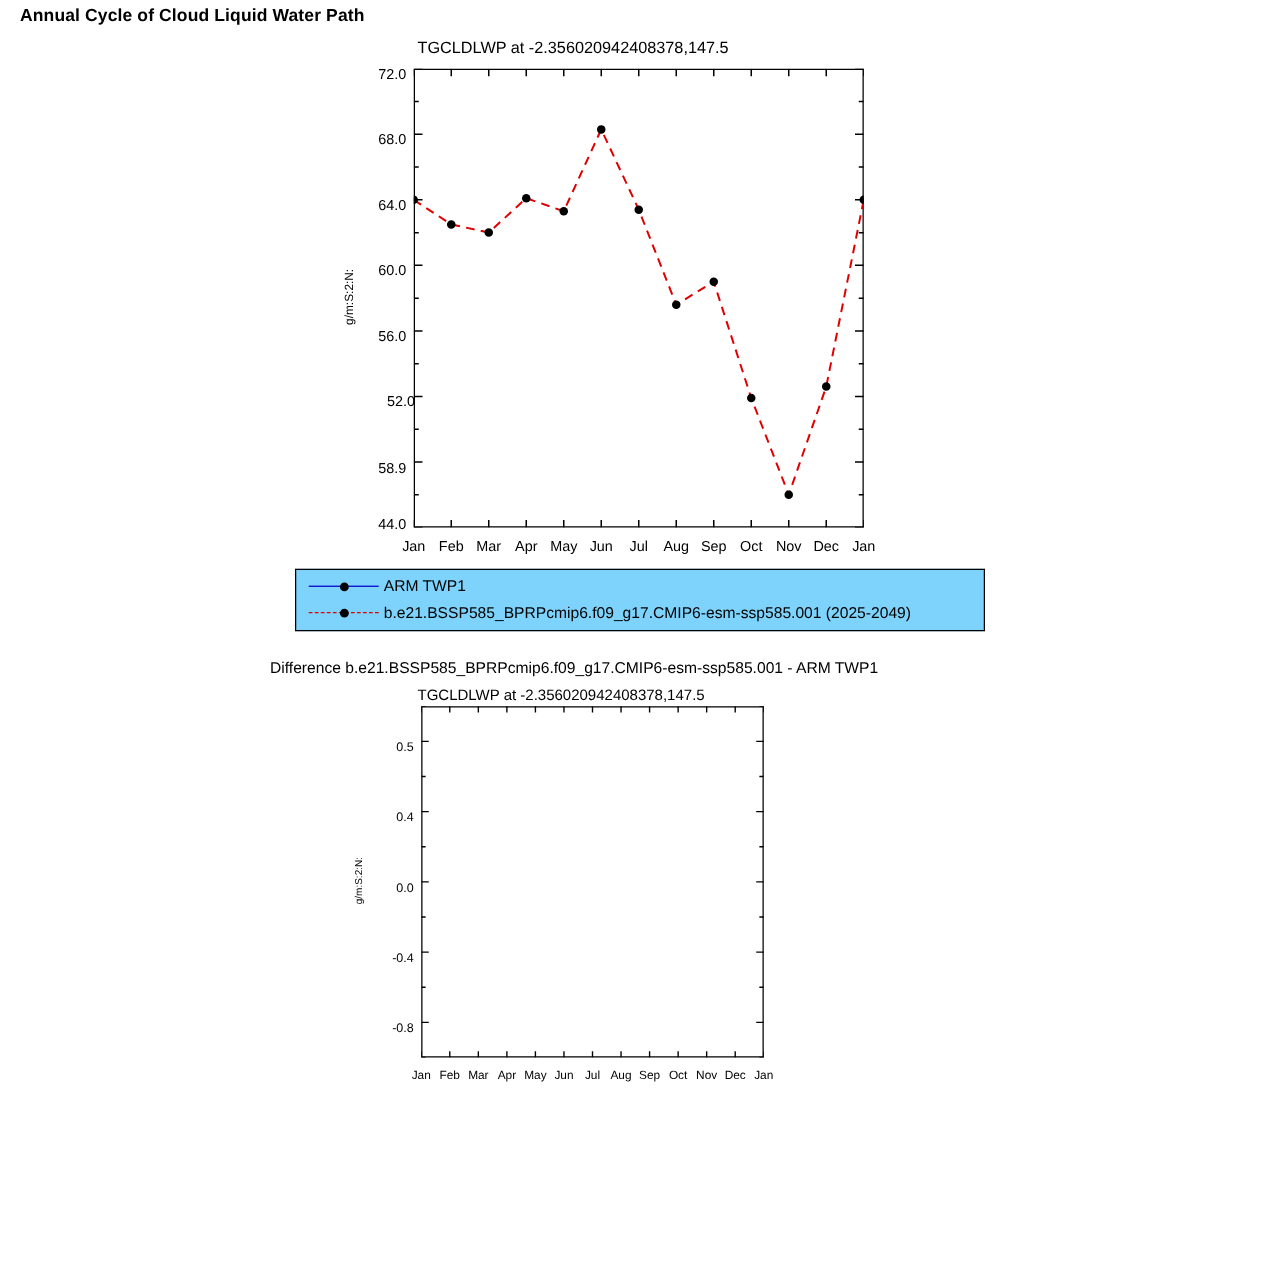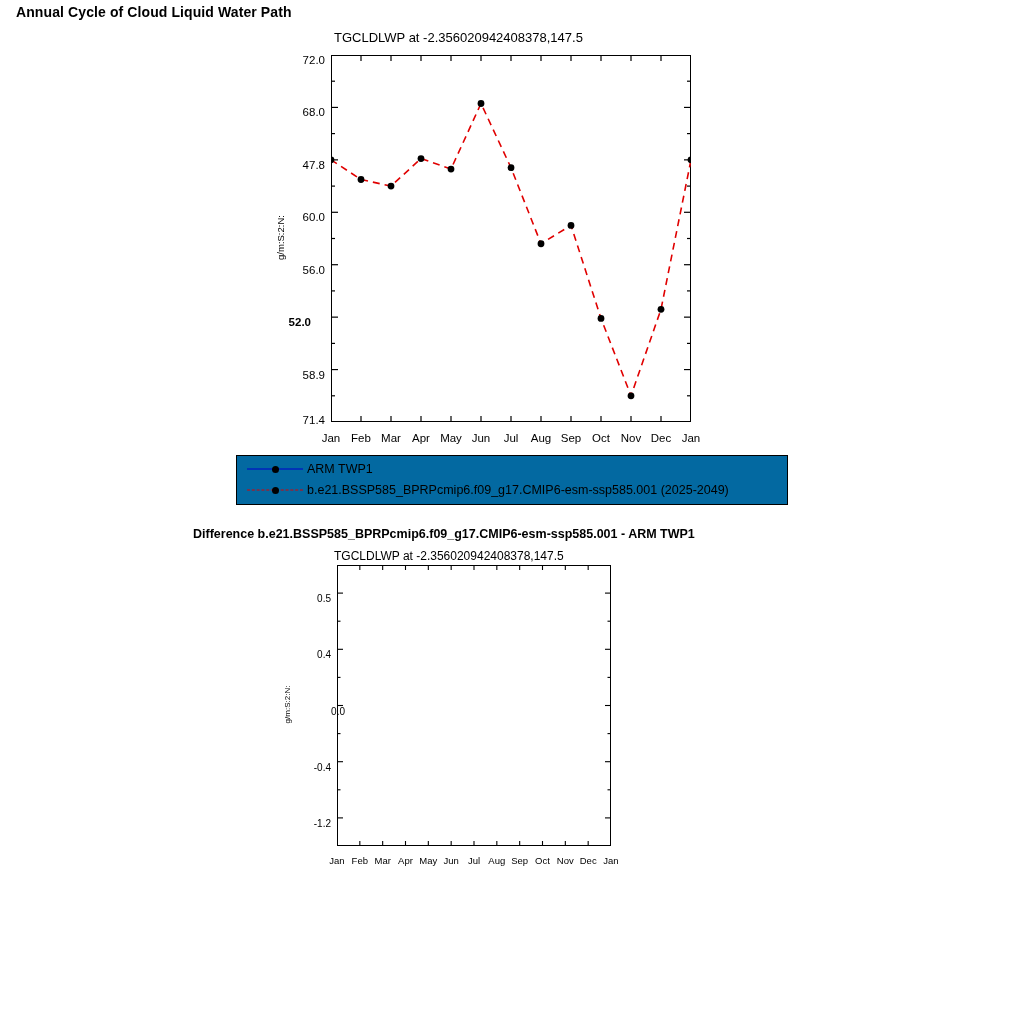--- a/index.html
+++ b/index.html
@@ -29,22 +29,23 @@
   }
   .sub-title {
     position: absolute;
     font-size: 13px;
     font-weight: normal;
     white-space: nowrap;
   }
   .diff-title {
     position: absolute;
     font-size: 12.5px;
-    font-weight: bold;
-    white-space: nowrap;
+    font-weight: normal;
+    white-space: nowrap;
+    margin-left: 23px;
   }
 
   
   .plot-frame {
     position: absolute;
     border: 1.3px solid #000000;
     box-sizing: border-box;
     background: #ffffff;
   }
 
@@ -78,21 +79,21 @@
   }
   .axis-label-vert.tiny {
     font-size: 8px;
   }
 
   
   .legend-box {
     position: absolute;
     border: 1px solid #000000;
     box-sizing: border-box;
-    background: #0369a1;
+    background: #7dd3fc;
   }
   .legend-row {
     position: absolute;
     height: 18px;
     display: flex;
     align-items: center;
   }
   .legend-sample {
     position: relative;
     width: 56px;
@@ -134,26 +135,26 @@
 <div class="main-title">Annual Cycle of Cloud Liquid Water Path</div>
 
 <div>
 
   <div class="sub-title" style="left:334px; top:30px;">TGCLDLWP at -2.356020942408378,147.5</div>
 
   <div class="plot-frame" style="left:331px; top:55px; width:360px; height:367px;"></div>
 
   <div class="ytick-label" style="left:281px; top:60px; width:44px;">72.0</div>
   <div class="ytick-label" style="left:281px; top:112.4px; width:44px;">68.0</div>
-  <div class="ytick-label" style="left:281px; top:164.9px; width:44px;">47.8</div>
+  <div class="ytick-label" style="left:281px; top:164.9px; width:44px;">64.0</div>
   <div class="ytick-label" style="left:281px; top:217.3px; width:44px;">60.0</div>
   <div class="ytick-label" style="left:281px; top:269.7px; width:44px;">56.0</div>
-  <div class="ytick-label" style="left:267px; top:322.1px; width:44px;font-weight:bold;">52.0</div>
+  <div class="ytick-label" style="left:288px; top:322.1px; width:44px;">52.0</div>
   <div class="ytick-label" style="left:281px; top:374.6px; width:44px;">58.9</div>
-  <div class="ytick-label" style="left:281px; top:420px; width:44px;">71.4</div>
+  <div class="ytick-label" style="left:281px; top:420px; width:44px;">44.0</div>
 
   <div class="axis-label-vert" style="left:240px; top:232px; width:80px; text-align:center;">g/m:S:2:N:</div>
 
   <div class="xtick-label" style="left:331px; top:432px;">Jan</div>
   <div class="xtick-label" style="left:361px; top:432px;">Feb</div>
   <div class="xtick-label" style="left:391px; top:432px;">Mar</div>
   <div class="xtick-label" style="left:421px; top:432px;">Apr</div>
   <div class="xtick-label" style="left:451px; top:432px;">May</div>
   <div class="xtick-label" style="left:481px; top:432px;">Jun</div>
   <div class="xtick-label" style="left:511px; top:432px;">Jul</div>
@@ -266,23 +267,23 @@
 <div>
 
   <div class="diff-title" style="left:193px; top:527px;">Difference b.e21.BSSP585_BPRPcmip6.f09_g17.CMIP6-esm-ssp585.001 - ARM TWP1</div>
 
   <div class="sub-title" style="left:334px; top:549px; font-size:12px;">TGCLDLWP at -2.356020942408378,147.5</div>
 
   <div class="plot-frame" style="left:337px; top:565px; width:274px; height:281px;"></div>
 
   <div class="ytick-label small" style="left:289px; top:598.1px; width:42px;">0.5</div>
   <div class="ytick-label small" style="left:289px; top:654.3px; width:42px;">0.4</div>
-  <div class="ytick-label small" style="left:303px; top:710.5px; width:42px;">0.0</div>
+  <div class="ytick-label small" style="left:289px; top:710.5px; width:42px;">0.0</div>
   <div class="ytick-label small" style="left:289px; top:766.7px; width:42px;">-0.4</div>
-  <div class="ytick-label small" style="left:289px; top:822.9px; width:42px;">-1.2</div>
+  <div class="ytick-label small" style="left:289px; top:822.9px; width:42px;">-0.8</div>
 
   <div class="axis-label-vert tiny" style="left:252px; top:700px; width:70px; text-align:center;">g/m:S:2:N:</div>
 
   <div class="xtick-label small" style="left:337px; top:855px;">Jan</div>
   <div class="xtick-label small" style="left:359.8px; top:855px;">Feb</div>
   <div class="xtick-label small" style="left:382.7px; top:855px;">Mar</div>
   <div class="xtick-label small" style="left:405.5px; top:855px;">Apr</div>
   <div class="xtick-label small" style="left:428.3px; top:855px;">May</div>
   <div class="xtick-label small" style="left:451.2px; top:855px;">Jun</div>
   <div class="xtick-label small" style="left:474px; top:855px;">Jul</div>

